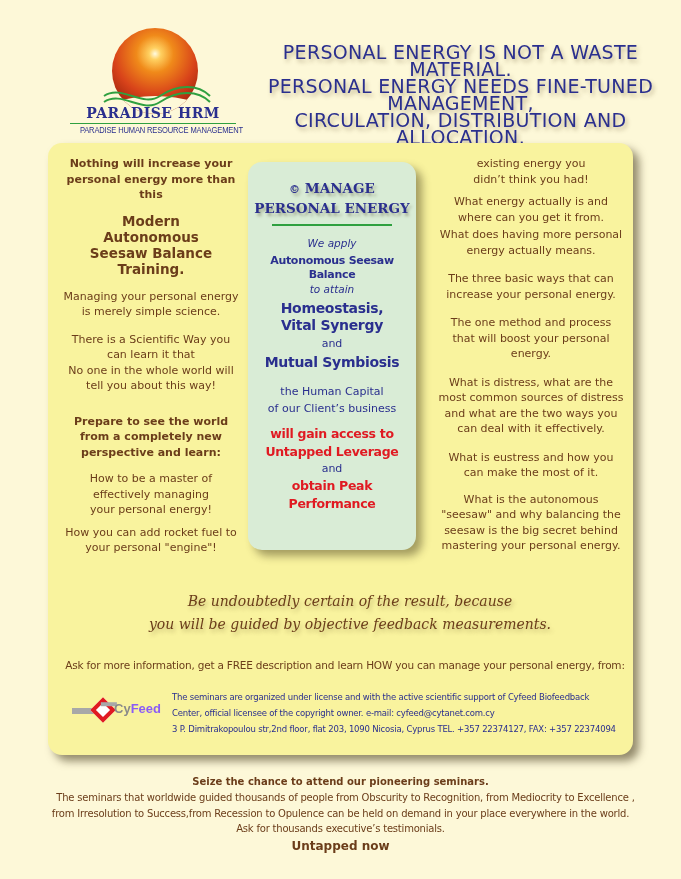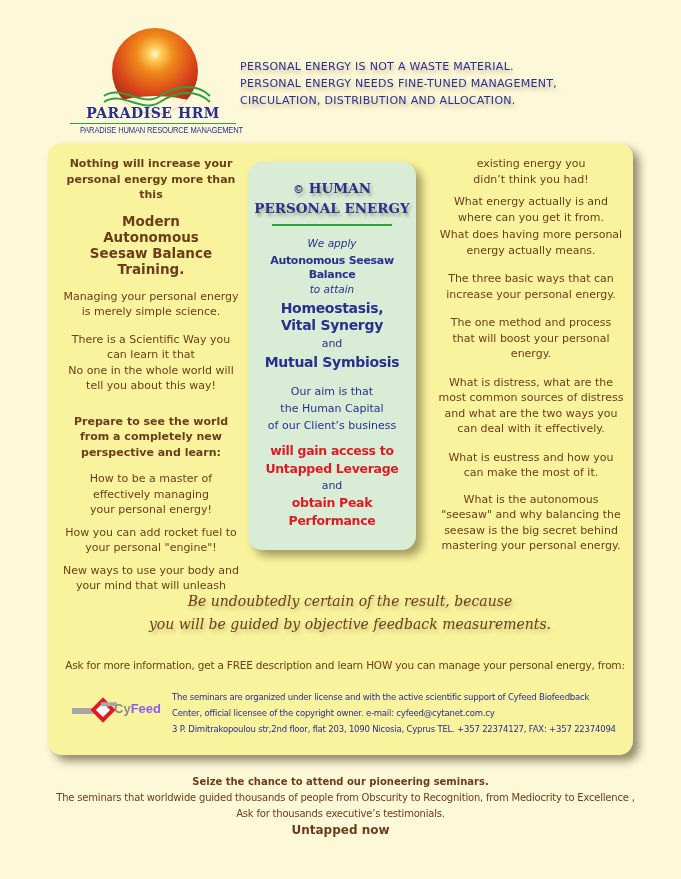--- a/index.html
+++ b/index.html
@@ -8,21 +8,21 @@
 
   .logo { position: absolute; left: 66px; top: 28px; width: 174px; height: 110px; }
   .sun { position: absolute; left: 46px; top: 0; width: 86px; height: 86px; border-radius: 50%;
          background: radial-gradient(circle at 50% 30%, #fffbe0 0%, #ffd060 8%, #f08a1a 25%, #d8431a 55%, #a0240e 80%, #7a1a08 100%); overflow: hidden; }
   .sun::after { content: ""; position: absolute; left: -10px; right: -10px; bottom: -22px; height: 40px; background: #fdf8d8; border-radius: 50% 50% 0 0; }
   .waves { position: absolute; left: 36px; top: 54px; width: 110px; height: 30px; }
   .logo-name { position: absolute; left: 0; top: 77px; width: 174px; text-align: center; font-family: "DejaVu Serif", serif; font-weight: bold; font-size: 14px; color: #2a2f8e; letter-spacing: 0.5px; }
   .logo-line { position: absolute; left: 4px; top: 95px; width: 166px; height: 1px; background: #2fa040; }
   .logo-sub { position: absolute; left: 0; top: 97px; width: 174px; text-align: center; font-family: "Liberation Sans", sans-serif; font-size: 9px; color: #2a2f8e; transform: scaleX(0.84); transform-origin: center; white-space: nowrap; letter-spacing: -0.2px; }
 
-  .headline { position: absolute; left: 240px; top: 58px; width: 441px; font-family: "DejaVu Sans", sans-serif; font-size: 11px; line-height: 17px; color: #2a2f8e; letter-spacing: 0.3px; text-shadow: 2px 3px 4px rgba(80,60,20,0.35); }
+  .headline { position: absolute; left: 240px; top: 44px; width: 441px; text-align: center; font-family: "DejaVu Sans", sans-serif; font-size: 19px; line-height: 17px; color: #2a2f8e; letter-spacing: 0.3px; text-shadow: 2px 3px 4px rgba(80,60,20,0.35); }
 
   .main-panel { position: absolute; left: 48px; top: 143px; width: 585px; height: 612px; background: #f9f39e; border-radius: 14px; box-shadow: 6px 6px 8px rgba(60,50,20,0.55); }
 
   .col { position: absolute; text-align: center; font-size: 11px; line-height: 15.5px; color: #6b3d1a; }
   .col p { margin-bottom: 7px; }
   .col-left { left: 62px; top: 156px; width: 178px; }
   .col-right { left: 438px; top: 156px; width: 186px; }
   .bold { font-weight: bold; }
   .big-bold { font-weight: bold; font-size: 13.5px; line-height: 16px; }
 
@@ -78,39 +78,37 @@
 
 <div class="col col-left">
   <p class="bold">Nothing will increase your personal energy more than this</p>
   <p class="big-bold" style="margin:10px 12px 12px;">Modern Autonomous Seesaw Balance Training.</p>
   <p style="margin-bottom:12px">Managing your personal energy is merely simple science.</p>
   <p style="margin-bottom:0">There is a Scientific Way you can learn it that</p>
   <p style="margin-bottom:20px">No one in the whole world will tell you about this way!</p>
   <p class="bold" style="margin-bottom:11px">Prepare to see the world from a completely new perspective and learn:</p>
   <p style="padding:0 18px">How to be a master of effectively managing your personal energy!</p>
   <p>How you can add rocket fuel to your personal "engine"!</p>
-  <p>New ways to use your body and your mind that will unleash</p>
 </div>
 
 <div class="center-panel">
   <div class="cp-title">
     <span style="font-size:11px">©</span>
-    <span>HUMAN</span><br>
+    <span>MANAGE</span><br>
     <span>PERSONAL ENERGY</span>
   </div>
   <div class="cp-line"></div>
   <div class="cp-it">We apply</div>
   <div class="cp-b">Autonomous Seesaw Balance</div>
   <div class="cp-it">to attain</div>
   <div class="cp-bb">Homeostasis,</div>
   <div class="cp-bb">Vital Synergy</div>
   <div class="cp-n" style="margin:2px 0">and</div>
   <div class="cp-bb">Mutual Symbiosis</div>
   <div class="cp-aim">
-    <div>Our aim is that</div>
     <div>the Human Capital</div>
     <div>of our Client’s business</div>
   </div>
   <div style="margin-top:8px">
     <div class="cp-red">will gain access to</div>
     <div class="cp-red">Untapped Leverage</div>
     <div class="cp-n">and</div>
     <div class="cp-red">obtain Peak Performance</div>
   </div>
 </div>
@@ -141,15 +139,16 @@
 
 <div class="contact">
   <div>The seminars  are organized  under  license and with the active scientific support of Cyfeed Biofeedback</div>
   <div>Center, official licensee of the copyright owner.    e-mail: cyfeed@cytanet.com.cy</div>
   <div>3 P. Dimitrakopoulou str,2nd floor, flat 203, 1090 Nicosia, Cyprus TEL. +357 22374127, FAX: +357 22374094</div>
 </div>
 
 <div class="footer">
   <div class="f-title">Seize the chance to attend our pioneering seminars.</div>
   <div class="f-body" style="padding-left:10px">The seminars that worldwide guided thousands of people from Obscurity to Recognition, from Mediocrity to Excellence ,</div>
+  <div class="f-body">from Irresolution to Success,from Recession to Opulence can be held on demand in your place everywhere in the world.</div>
   <div class="f-body">Ask for thousands executive’s testimonials.</div>
   <div class="f-reg">Untapped now</div>
 </div>
 
 </body></html>

